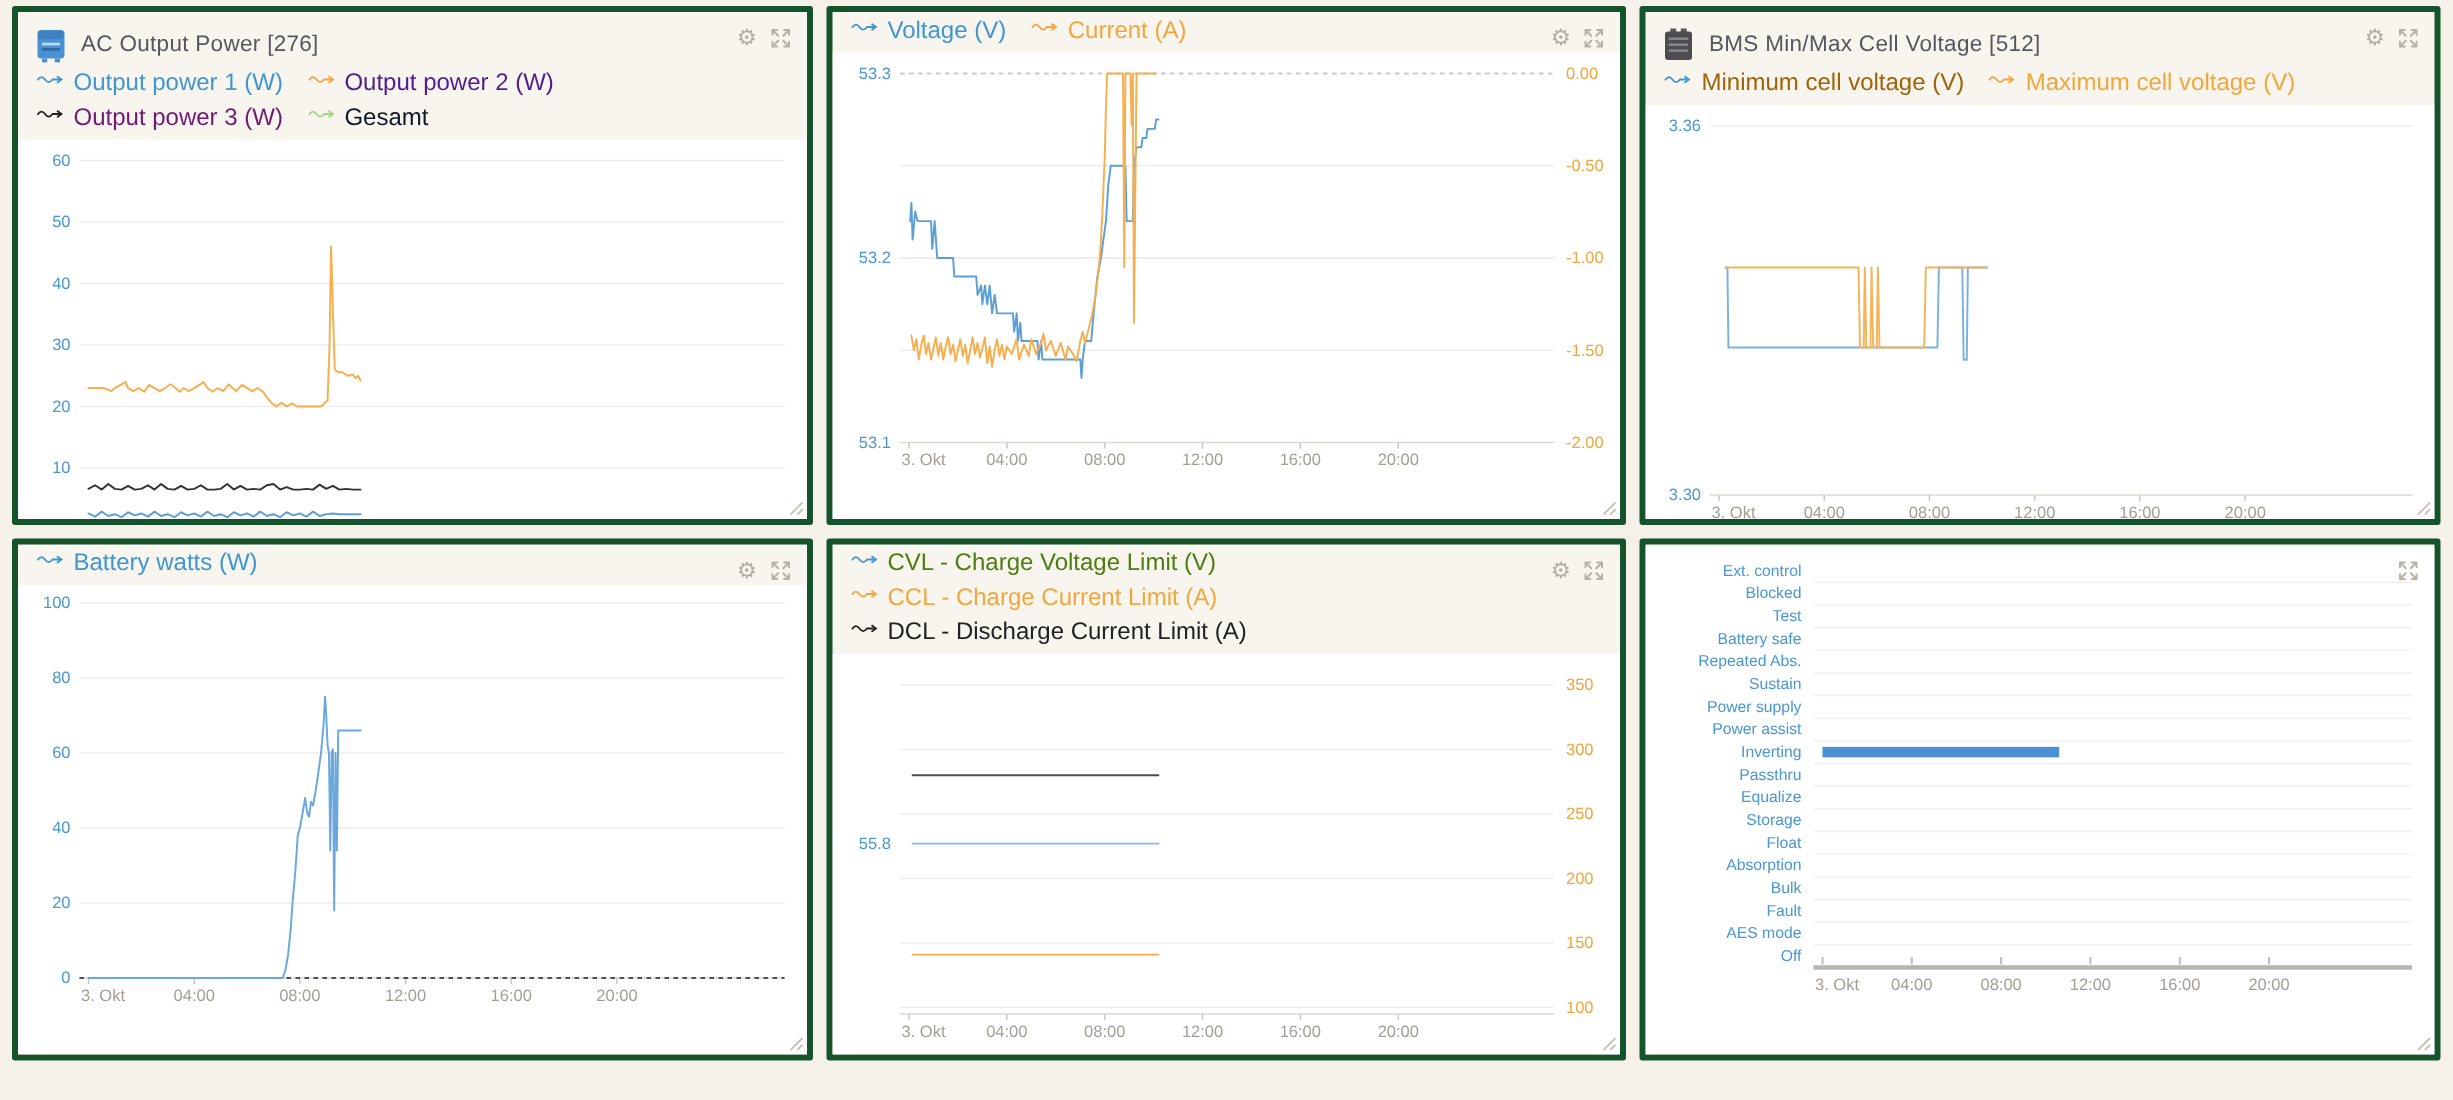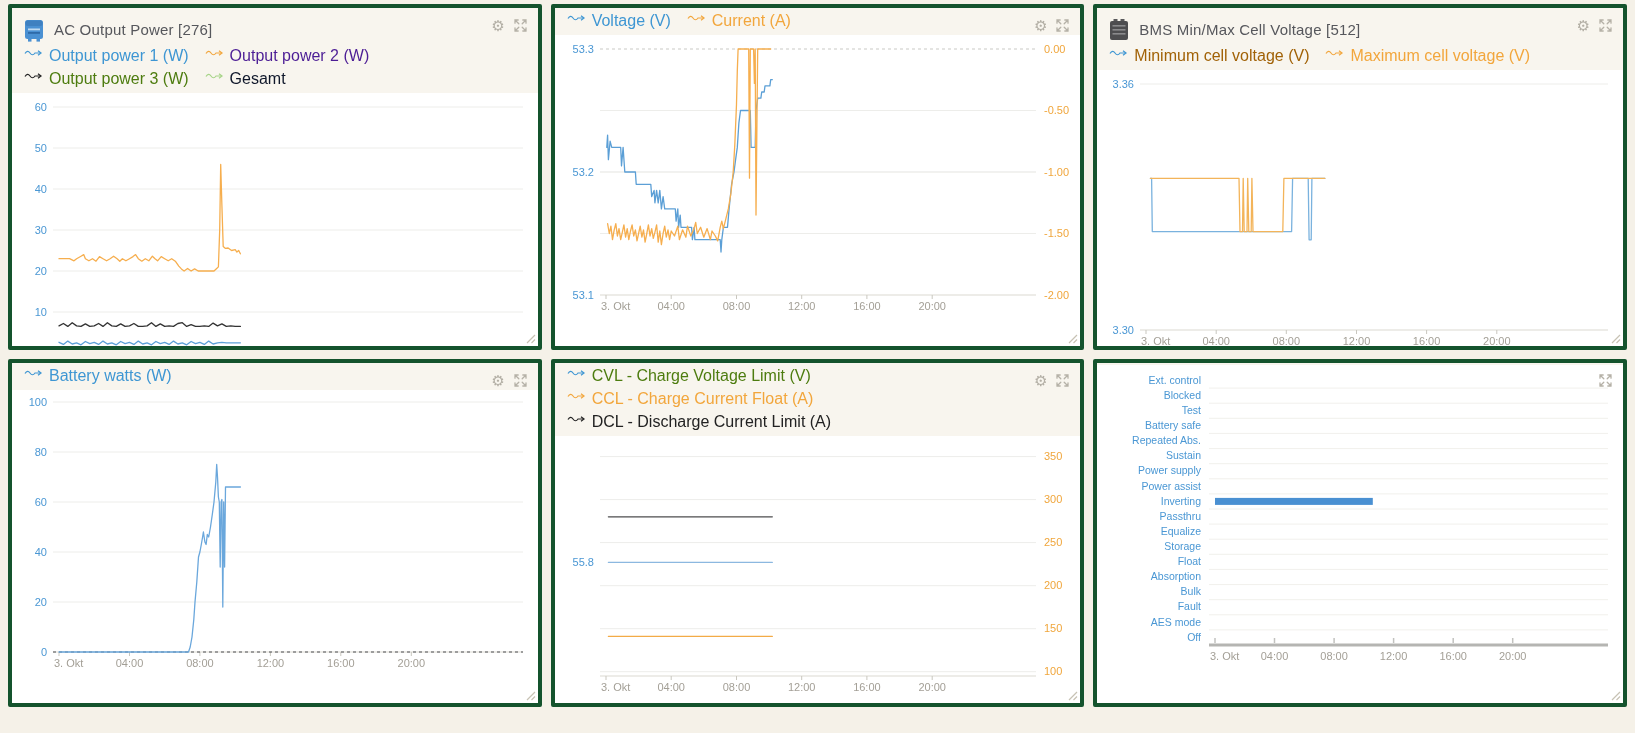--- a/index.html
+++ b/index.html
@@ -50,21 +50,21 @@
             <path d="M1 6.5 Q3.5 2.5 6 6 T11 6 H16" stroke="#f2a63c" fill="none" stroke-width="1.2"></path>
             <path d="M14 3.8 L17 6 L14 8.2" stroke="#f2a63c" fill="none" stroke-width="1.2"></path>
           </svg>
           <span style="color:#4c1d95">Output power 2 (W)</span>
         </span>
         <span class="litem">
           <svg width="20" height="11">
             <path d="M1 6.5 Q3.5 2.5 6 6 T11 6 H16" stroke="#222222" fill="none" stroke-width="1.2"></path>
             <path d="M14 3.8 L17 6 L14 8.2" stroke="#222222" fill="none" stroke-width="1.2"></path>
           </svg>
-          <span style="color:#4d7c0f">Output power 3 (W)</span>
+          <span style="color:#701a75">Output power 3 (W)</span>
         </span>
         <span class="litem">
           <svg width="20" height="11">
             <path d="M1 6.5 Q3.5 2.5 6 6 T11 6 H16" stroke="#a6d487" fill="none" stroke-width="1.2"></path>
             <path d="M14 3.8 L17 6 L14 8.2" stroke="#a6d487" fill="none" stroke-width="1.2"></path>
           </svg>
           <span style="color:#0f172a">Gesamt</span>
         </span>
       </div>
       <div class="chart">
@@ -305,21 +305,21 @@
             <path d="M1 6.5 Q3.5 2.5 6 6 T11 6 H16" stroke="#3e96d3" fill="none" stroke-width="1.2"></path>
             <path d="M14 3.8 L17 6 L14 8.2" stroke="#3e96d3" fill="none" stroke-width="1.2"></path>
           </svg>
           <span style="color:#4d7c0f">CVL - Charge Voltage Limit (V)</span>
         </span>
         <span class="litem">
           <svg width="20" height="11">
             <path d="M1 6.5 Q3.5 2.5 6 6 T11 6 H16" stroke="#f2a63c" fill="none" stroke-width="1.2"></path>
             <path d="M14 3.8 L17 6 L14 8.2" stroke="#f2a63c" fill="none" stroke-width="1.2"></path>
           </svg>
-          <span style="color:#f2a63c">CCL - Charge Current Float (A)</span>
+          <span style="color:#f2a63c">CCL - Charge Current Limit (A)</span>
         </span>
         <span class="litem">
           <svg width="20" height="11">
             <path d="M1 6.5 Q3.5 2.5 6 6 T11 6 H16" stroke="#222222" fill="none" stroke-width="1.2"></path>
             <path d="M14 3.8 L17 6 L14 8.2" stroke="#222222" fill="none" stroke-width="1.2"></path>
           </svg>
           <span style="color:#222222">DCL - Discharge Current Limit (A)</span>
         </span>
       </div>
       <div class="chart">

